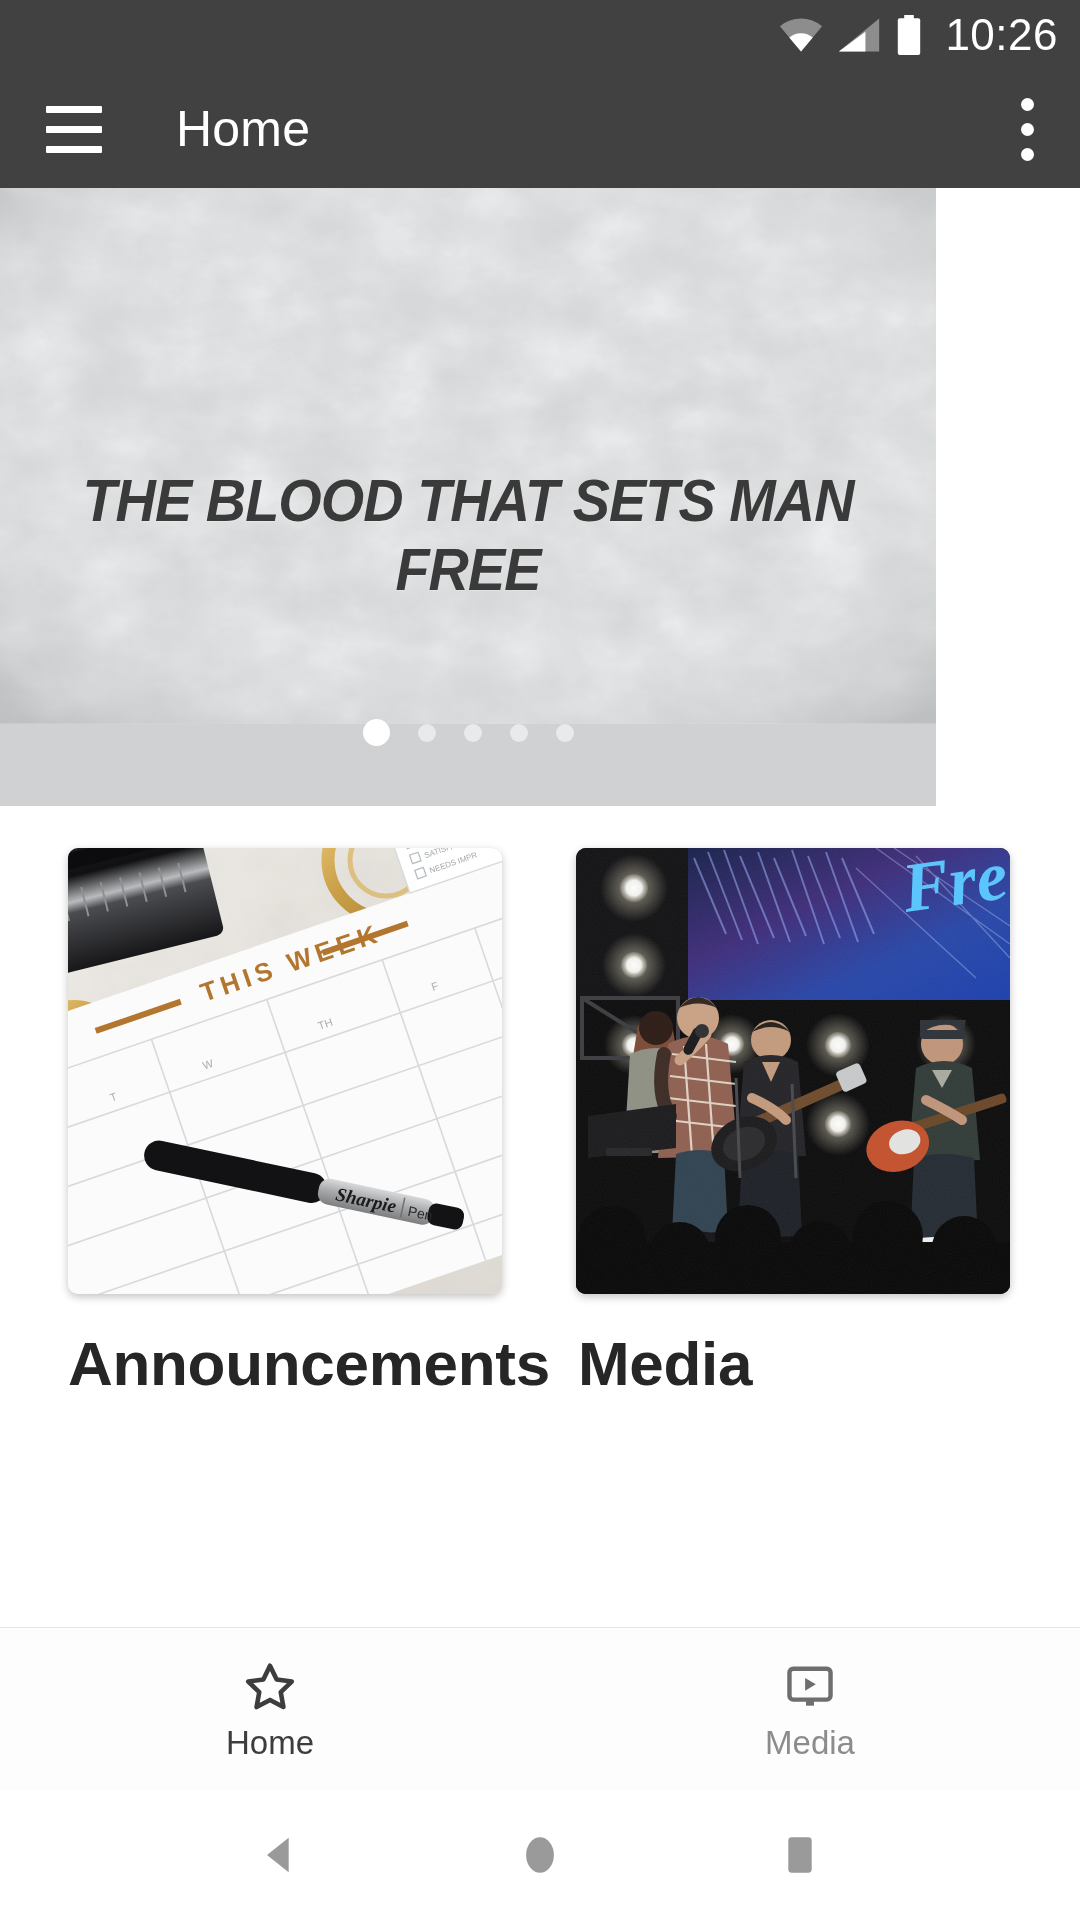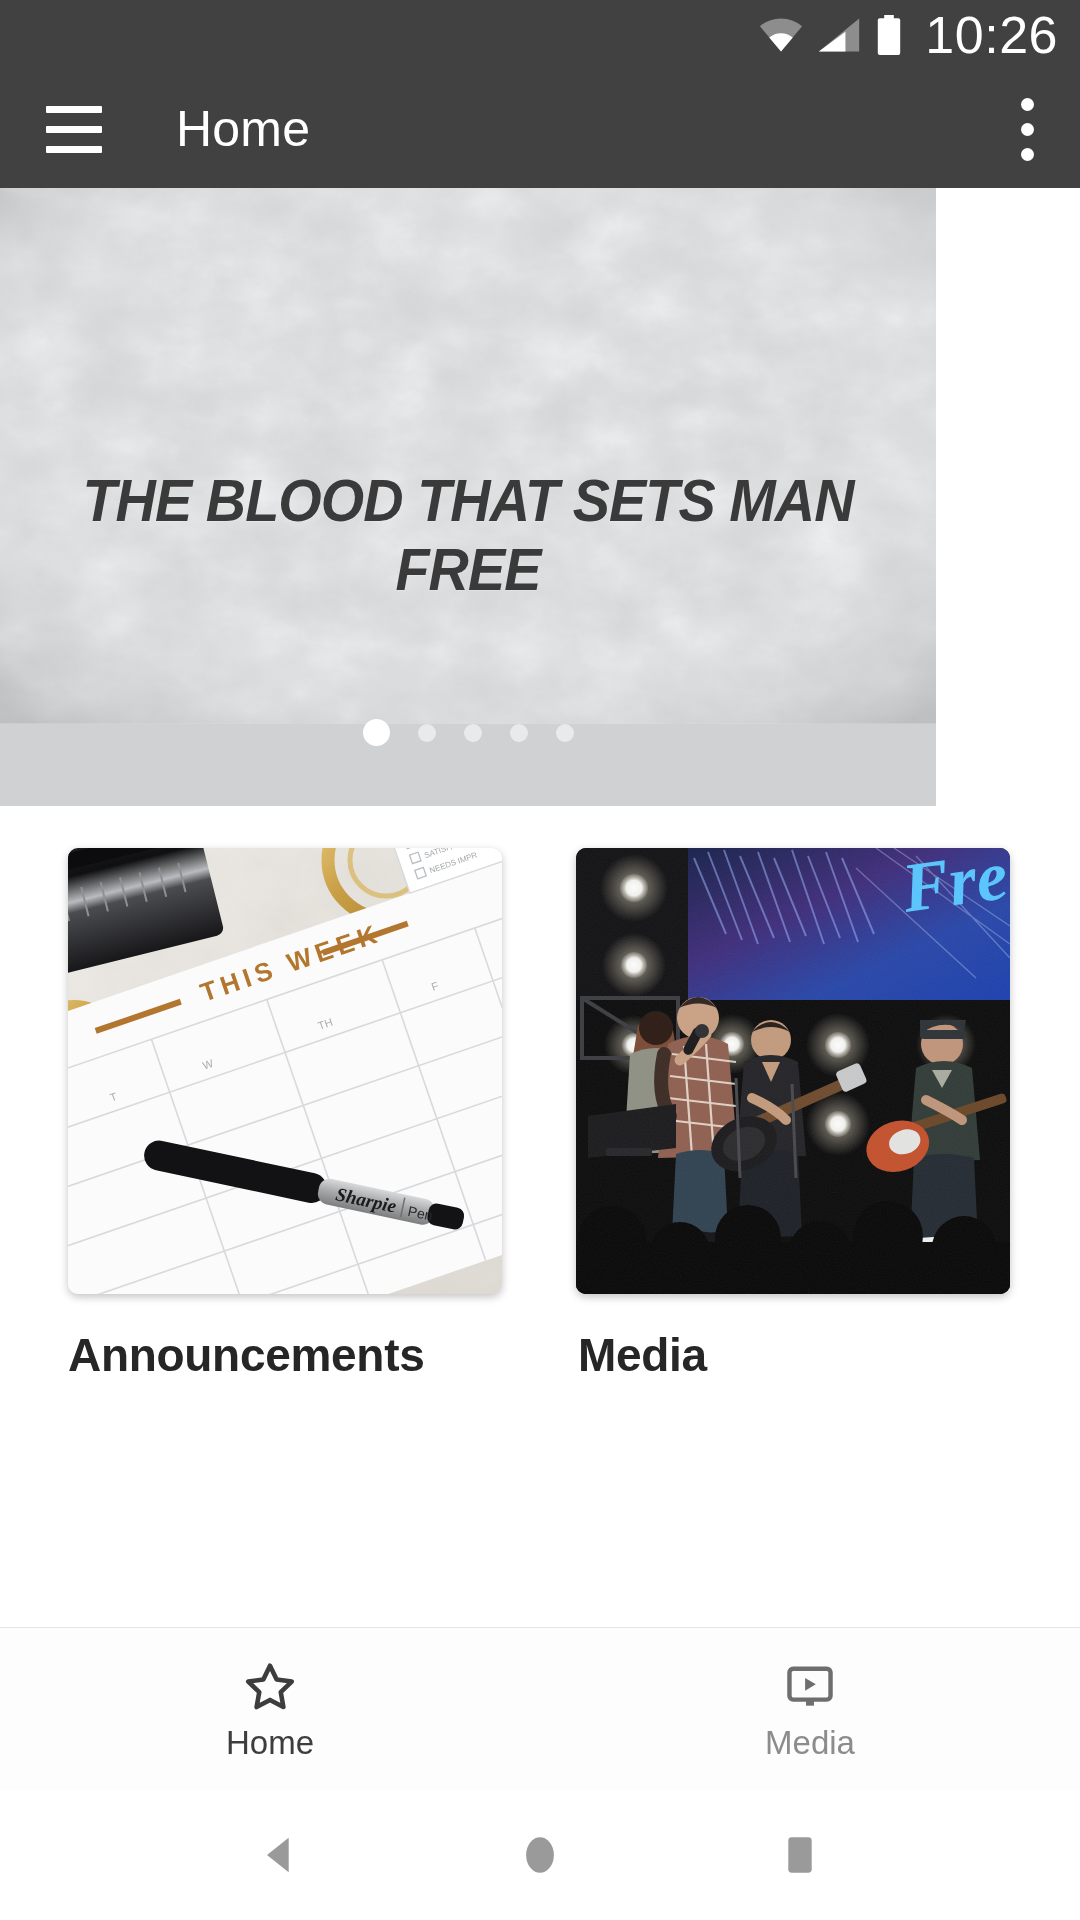--- a/index.html
+++ b/index.html
@@ -11,21 +11,21 @@
   }
   #app { position:relative; width:1080px; height:1920px; display:flex; flex-direction:column; }
 
   
   .statusbar {
     height:70px; background:#414141; flex:0 0 70px;
     display:flex; align-items:center; justify-content:flex-end;
     padding-right:22px; gap:14px;
   }
   .sb-icon { display:flex; align-items:flex-end; }
-  .sb-time { color:#ffffff; font-size:52px; letter-spacing:0.5px; margin-left:8px; font-weight:400; }
+  .sb-time { color:#ffffff; font-size:44px; letter-spacing:0.5px; margin-left:8px; font-weight:400; }
 
   
   .appbar {
     height:118px; background:#414141; flex:0 0 118px;
     display:flex; align-items:center; position:relative;
   }
   .hamburger { width:56px; margin-left:46px; display:flex; flex-direction:column; gap:13px; cursor:pointer; }
   .hamburger span { display:block; height:7px; background:#ffffff; border-radius:1px; }
   .appbar-title { color:#ffffff; font-size:50px; font-weight:400; margin-left:74px; letter-spacing:0.2px; }
   .overflow { position:absolute; right:46px; display:flex; flex-direction:column; gap:12px; align-items:center; cursor:pointer; }
@@ -55,21 +55,21 @@
     display:flex; align-items:flex-start;
   }
   .card { width:50%; display:flex; flex-direction:column; align-items:flex-start; cursor:pointer; }
   .card:nth-child(1) { padding-left:68px; padding-right:0; }
   .card:nth-child(2) { padding-left:36px; }
   .thumb {
     width:434px; height:446px; border-radius:10px; overflow:hidden; position:relative;
     box-shadow:0 3px 9px rgba(0,0,0,0.24); background:#e9e9e9;
   }
   .card-label {
-    margin-top:34px; font-size:46px; font-weight:700; color:#262626; letter-spacing:-0.3px;
+    margin-top:34px; font-size:62px; font-weight:700; color:#262626; letter-spacing:-0.3px;
   }
   .card:nth-child(2) .card-label { margin-left:2px; }
 
   
   .tabbar {
     flex:0 0 163px; height:163px; background:#fdfdfd;
     border-top:1px solid #e6e6e6;
     display:flex; align-items:center;
   }
   .tab { flex:1; display:flex; flex-direction:column; align-items:center; justify-content:center; gap:6px; cursor:pointer; }

